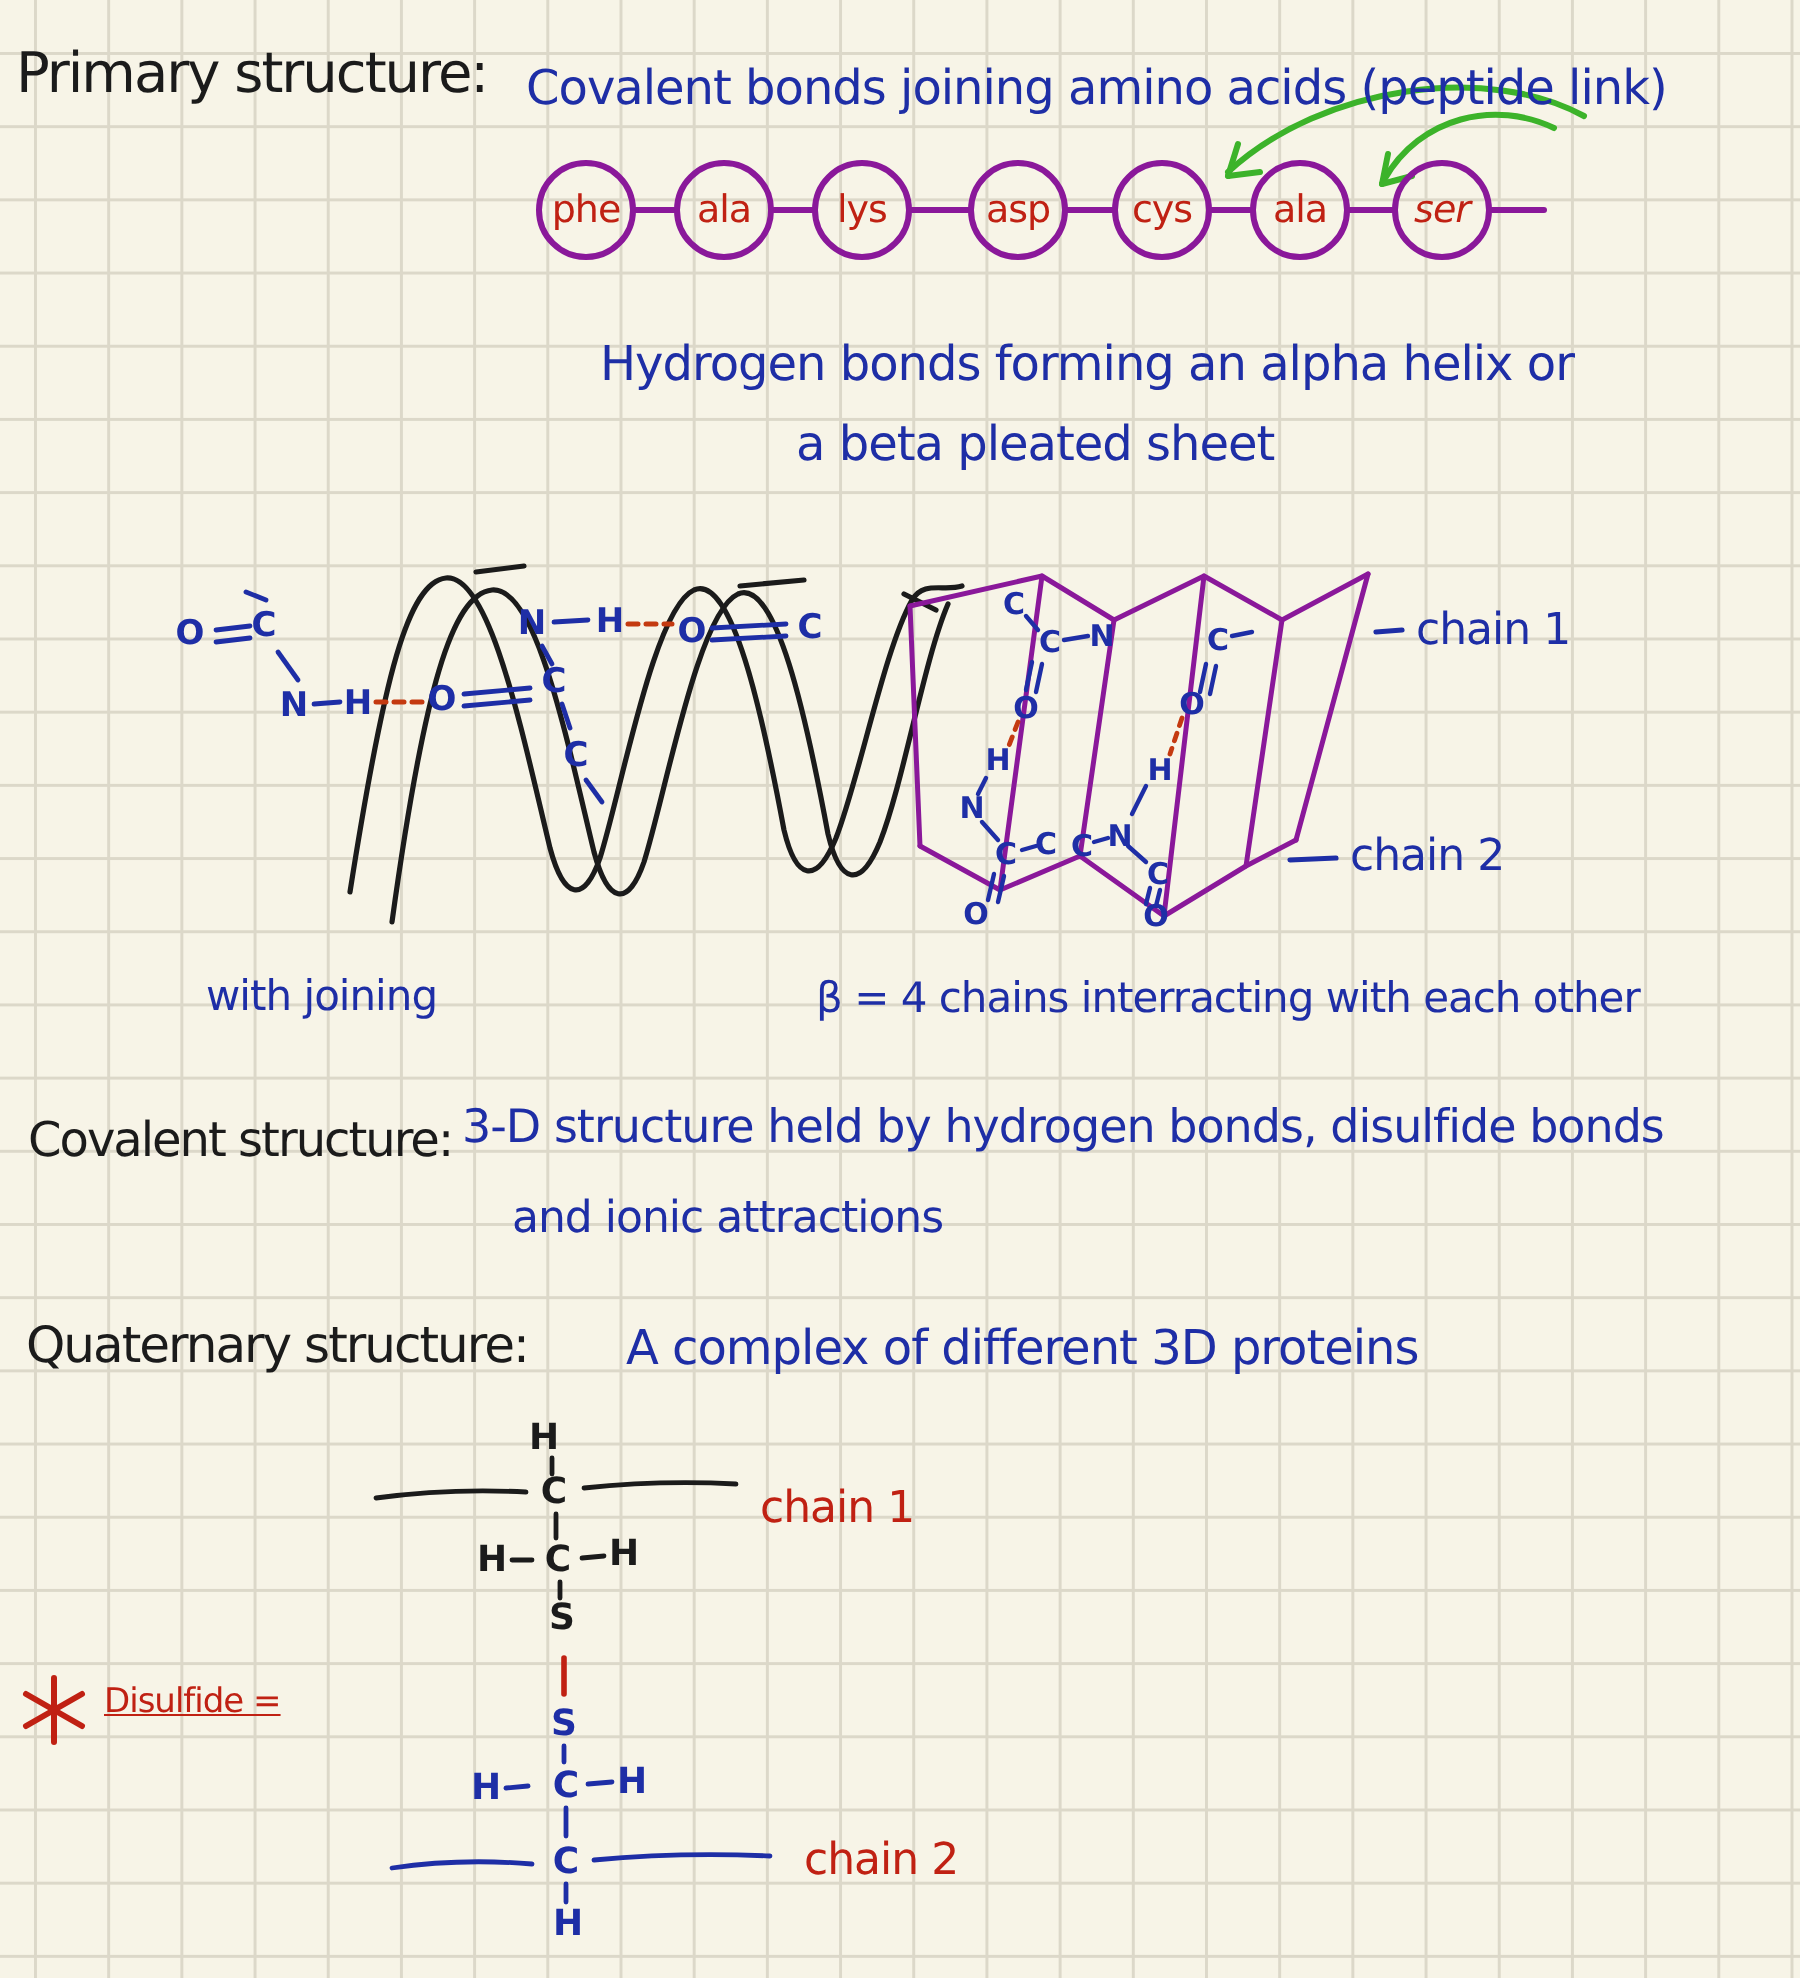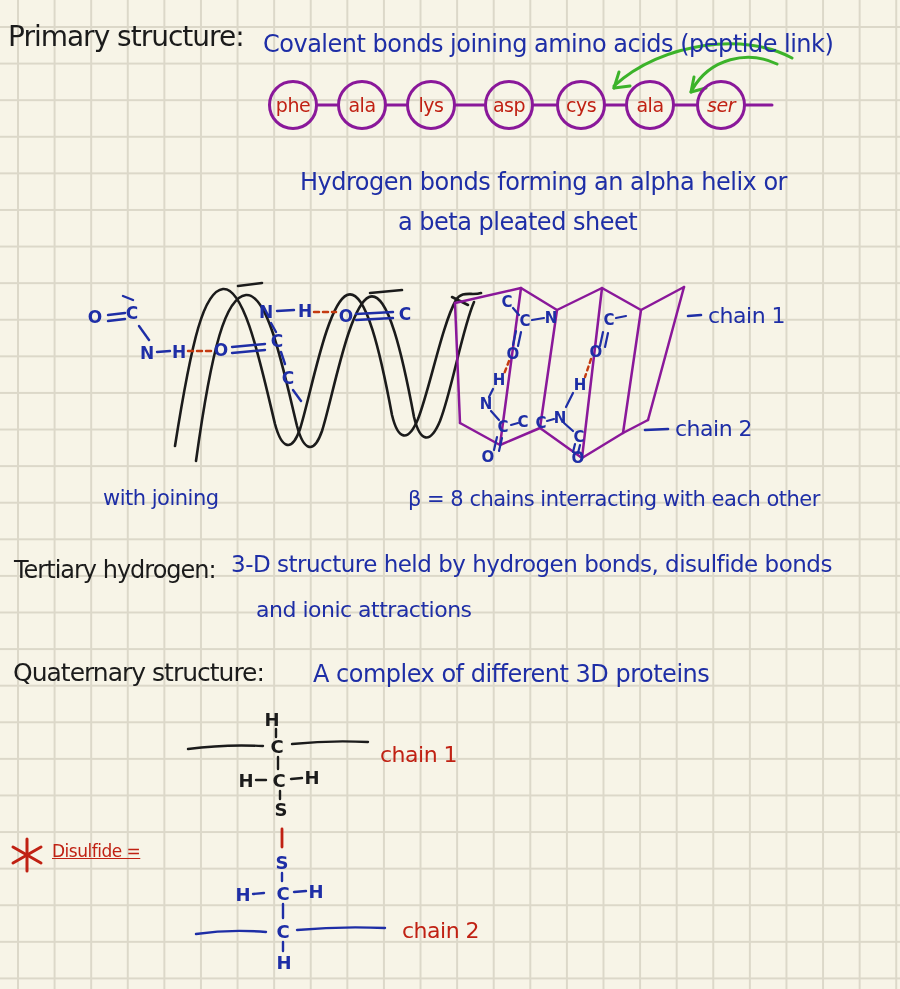--- a/index.html
+++ b/index.html
@@ -202,23 +202,23 @@
       <span class="atom" style="left: 578px; top: 458px; color: rgb(30, 46, 166);">O</span>
       <span class="atom" style="left: 488px; top: 457px; color: rgb(30, 46, 166);">O</span>
       <span class="atom" style="left: 596px; top: 352px; color: rgb(30, 46, 166);">O</span>
       <span class="atom" style="left: 580px; top: 385px; color: rgb(30, 46, 166);">H</span>
     </div>
 
   <span class="txt blue chainlbl" style="left:708px;top:304px;">chain 1</span>
   <span class="txt blue chainlbl" style="left:675px;top:417px;">chain 2</span>
 
   <span class="txt blue cap" style="left:103px;top:487px;">with joining</span>
-  <span class="txt blue cap" style="left:408px;top:488px;">β = 8 chains interracting with each other</span>
-
-  <span class="txt ink" style="left:14px;top:558px;font-size:24px;letter-spacing:-1px;">Tertiary hydrogen:</span>
+  <span class="txt blue cap" style="left:408px;top:488px;">β = 4 chains interracting with each other</span>
+
+  <span class="txt ink" style="left:14px;top:558px;font-size:24px;letter-spacing:-1px;">Covalent structure:</span>
   <span class="txt blue" style="left:231px;top:552px;font-size:23px;letter-spacing:-0.5px;">3-D structure held by hydrogen bonds, disulfide bonds</span>
   <span class="txt blue" style="left:256px;top:598px;font-size:22px;letter-spacing:-0.5px;">and ionic attractions</span>
 
   <span class="txt ink" style="left:13px;top:660px;font-size:25px;letter-spacing:-1px;">Quaternary structure:</span>
   <span class="txt blue" style="left:313px;top:662px;font-size:24px;letter-spacing:-0.5px;">A complex of different 3D proteins</span>
 
   <div id="ds-top-atoms" class="ink">
       <span class="atom" style="left: 272px; top: 719px; color: rgb(27, 27, 27);">H</span>
       <span class="atom" style="left: 277px; top: 746px; color: rgb(27, 27, 27);">C</span>
       <span class="atom" style="left: 246px; top: 780px; color: rgb(27, 27, 27);">H</span>

